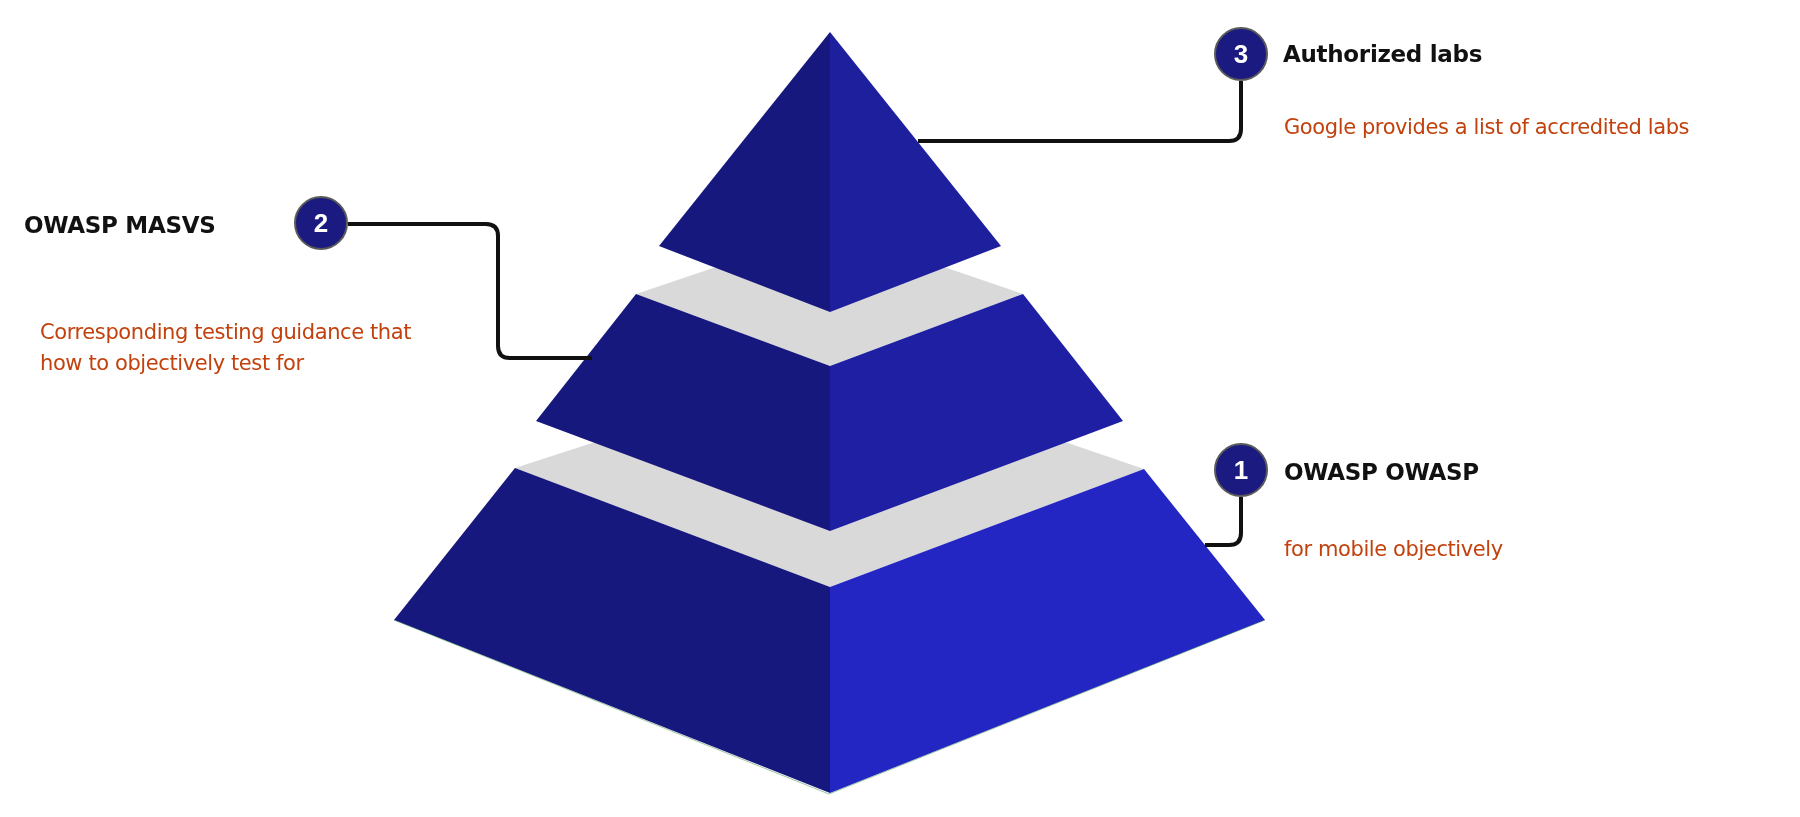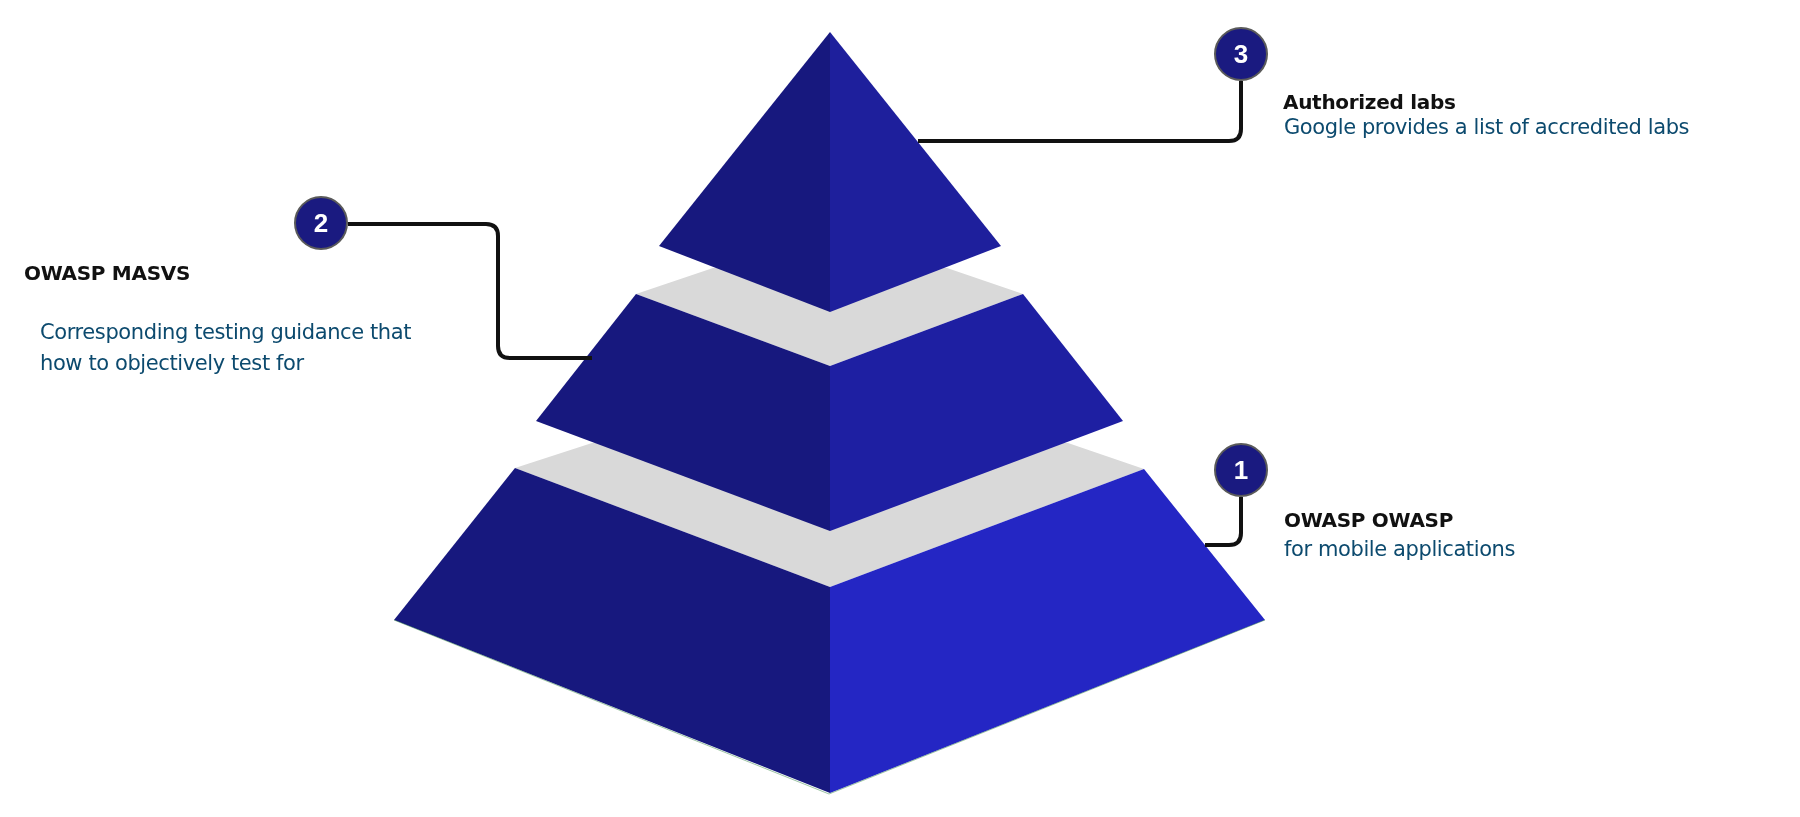--- a/index.html
+++ b/index.html
@@ -4,23 +4,23 @@
   <style>
     html, body { margin: 0; padding: 0; background: #ffffff; }
     body { width: 1800px; height: 817px; position: relative; overflow: hidden;
            font-family: "DejaVu Sans", "Liberation Sans", sans-serif; }
     #diagram { position: absolute; left: 0; top: 0; width: 1800px; height: 817px; }
     .badge { position: absolute; width: 54px; height: 54px; border-radius: 50%;
              box-sizing: border-box; border: 2px solid #5a5a5a; display: flex;
              align-items: center; justify-content: center; color: #ffffff;
              font-family: "Liberation Sans", sans-serif; font-weight: bold; font-size: 26px; }
     .title { position: absolute; font-family: "DejaVu Sans", sans-serif; font-weight: bold;
-             font-size: 20px; color: #111111; white-space: nowrap; letter-spacing: -0.3px; line-height: 34px; margin-top: 48px; }
+             font-size: 23px; color: #111111; white-space: nowrap; letter-spacing: -0.3px; line-height: 34px; }
     .desc { position: absolute; font-family: "DejaVu Sans", sans-serif; font-size: 21px;
-            color: #0c4a6e; line-height: 31px; letter-spacing: -0.4px; }
+            color: #c2410c; line-height: 31px; letter-spacing: -0.4px; }
     .desc span { display: block; white-space: nowrap; }
   </style>
 </head>
 <body>
 
 <svg id="diagram" viewBox="0 0 1800 817" xmlns="http://www.w3.org/2000/svg">
 
   <g>
     <polygon points="592,443 1068,443 1144,469 830,587 515,468" fill="#d9d9d9"></polygon>
     <polygon points="515,468 830,587 830,793 394,620" fill="#17187e"></polygon>
@@ -53,14 +53,14 @@
 <div class="title" style="left:24px; top:208px;">OWASP MASVS</div>
 <div class="badge" style="left:294px; top:196px; background:#1a1a80;">2</div>
 <div class="desc" style="left:40px; top:295px;margin-top:22px;">
   <span>Corresponding testing guidance that</span>
   <span>how to objectively test for</span>
 </div>
 
 <div class="badge" style="left:1214px; top:443px; background:#1a1a80;">1</div>
 <div class="title" style="left:1284px; top:455px;">OWASP OWASP</div>
 <div class="desc" style="left:1284px; top:534px;">
-  <span>for mobile applications</span>
+  <span>for mobile objectively</span>
 </div>
 
 </body></html>

